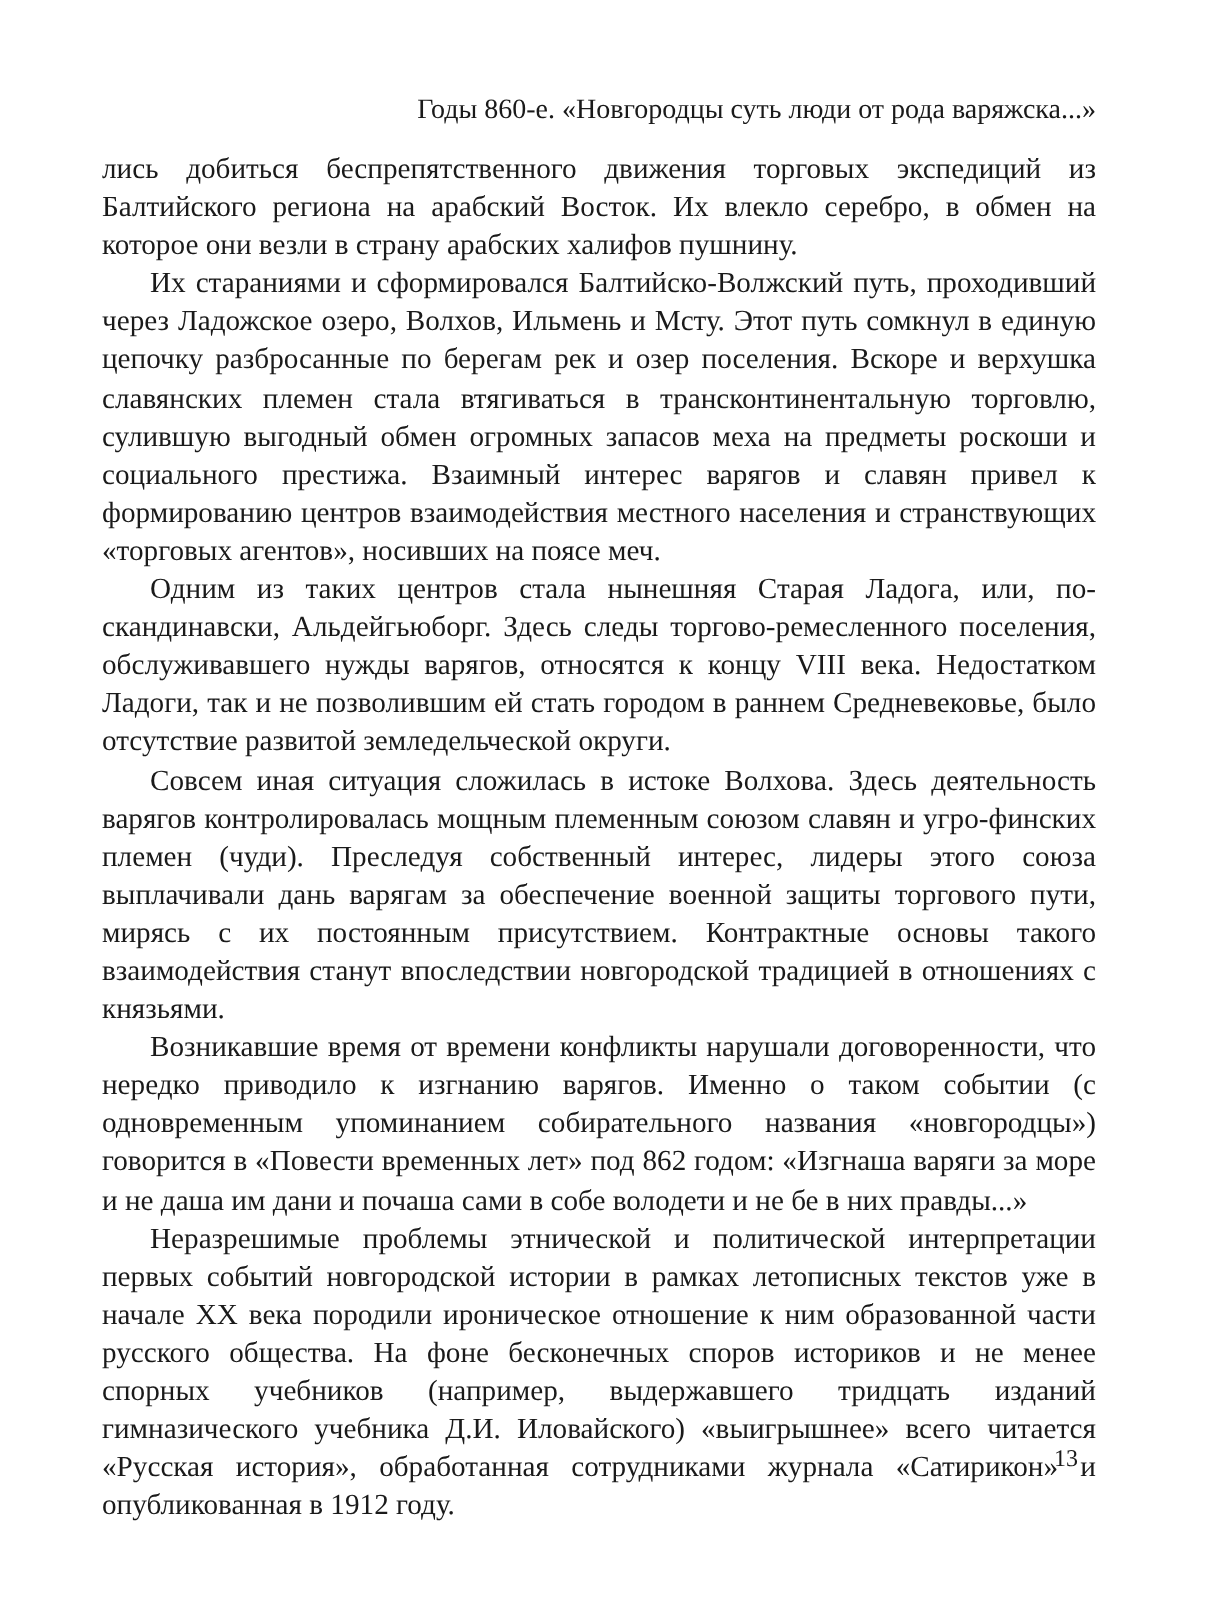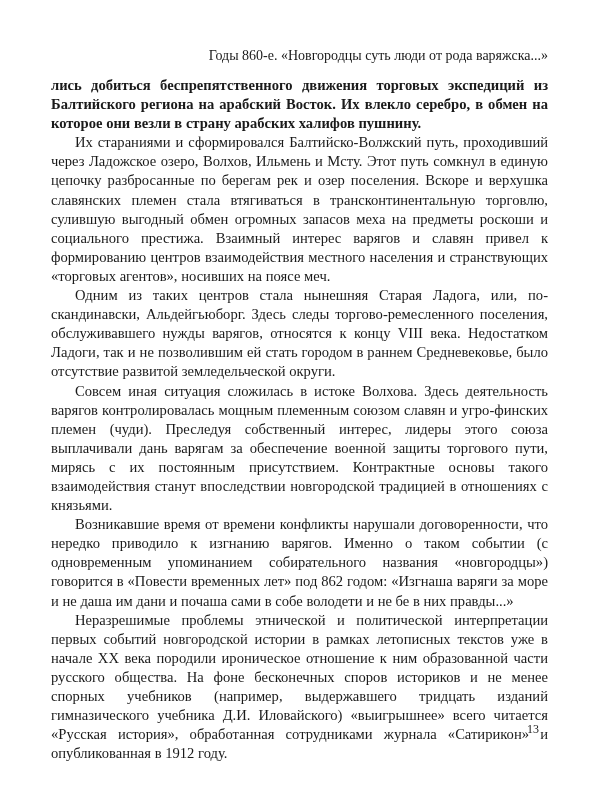--- a/index.html
+++ b/index.html
@@ -9,21 +9,21 @@
     position: absolute; top: 48px; left: 51px; width: 497px;
     text-align: right; font-family: "Liberation Serif", serif;
     font-size: 14px; color: #1a1a1a; white-space: nowrap;
   }
   .body-text {
     position: absolute; top: 76px; left: 51px; width: 497px;
     font-family: "Liberation Serif", serif; font-size: 14.6px;
     line-height: 19.1px; color: #1a1a1a; text-align: justify;
   }
   .body-text p { margin: 0; text-indent: 24px; hyphens: manual; }
-  .body-text p.noindent { text-indent: 0; font-weight: bold; }
+  .body-text p.noindent { text-indent: 0; }
   .page-number {
     position: absolute; top: 722px; left: 527px;
     font-family: "Liberation Serif", serif; font-size: 12px; color: #1a1a1a;
   }
 </style>
 </head>
 <body>
 
 <div class="page">
   <div class="running-head">Годы 860-е. «Новгородцы суть люди от рода варяжска...»</div>

